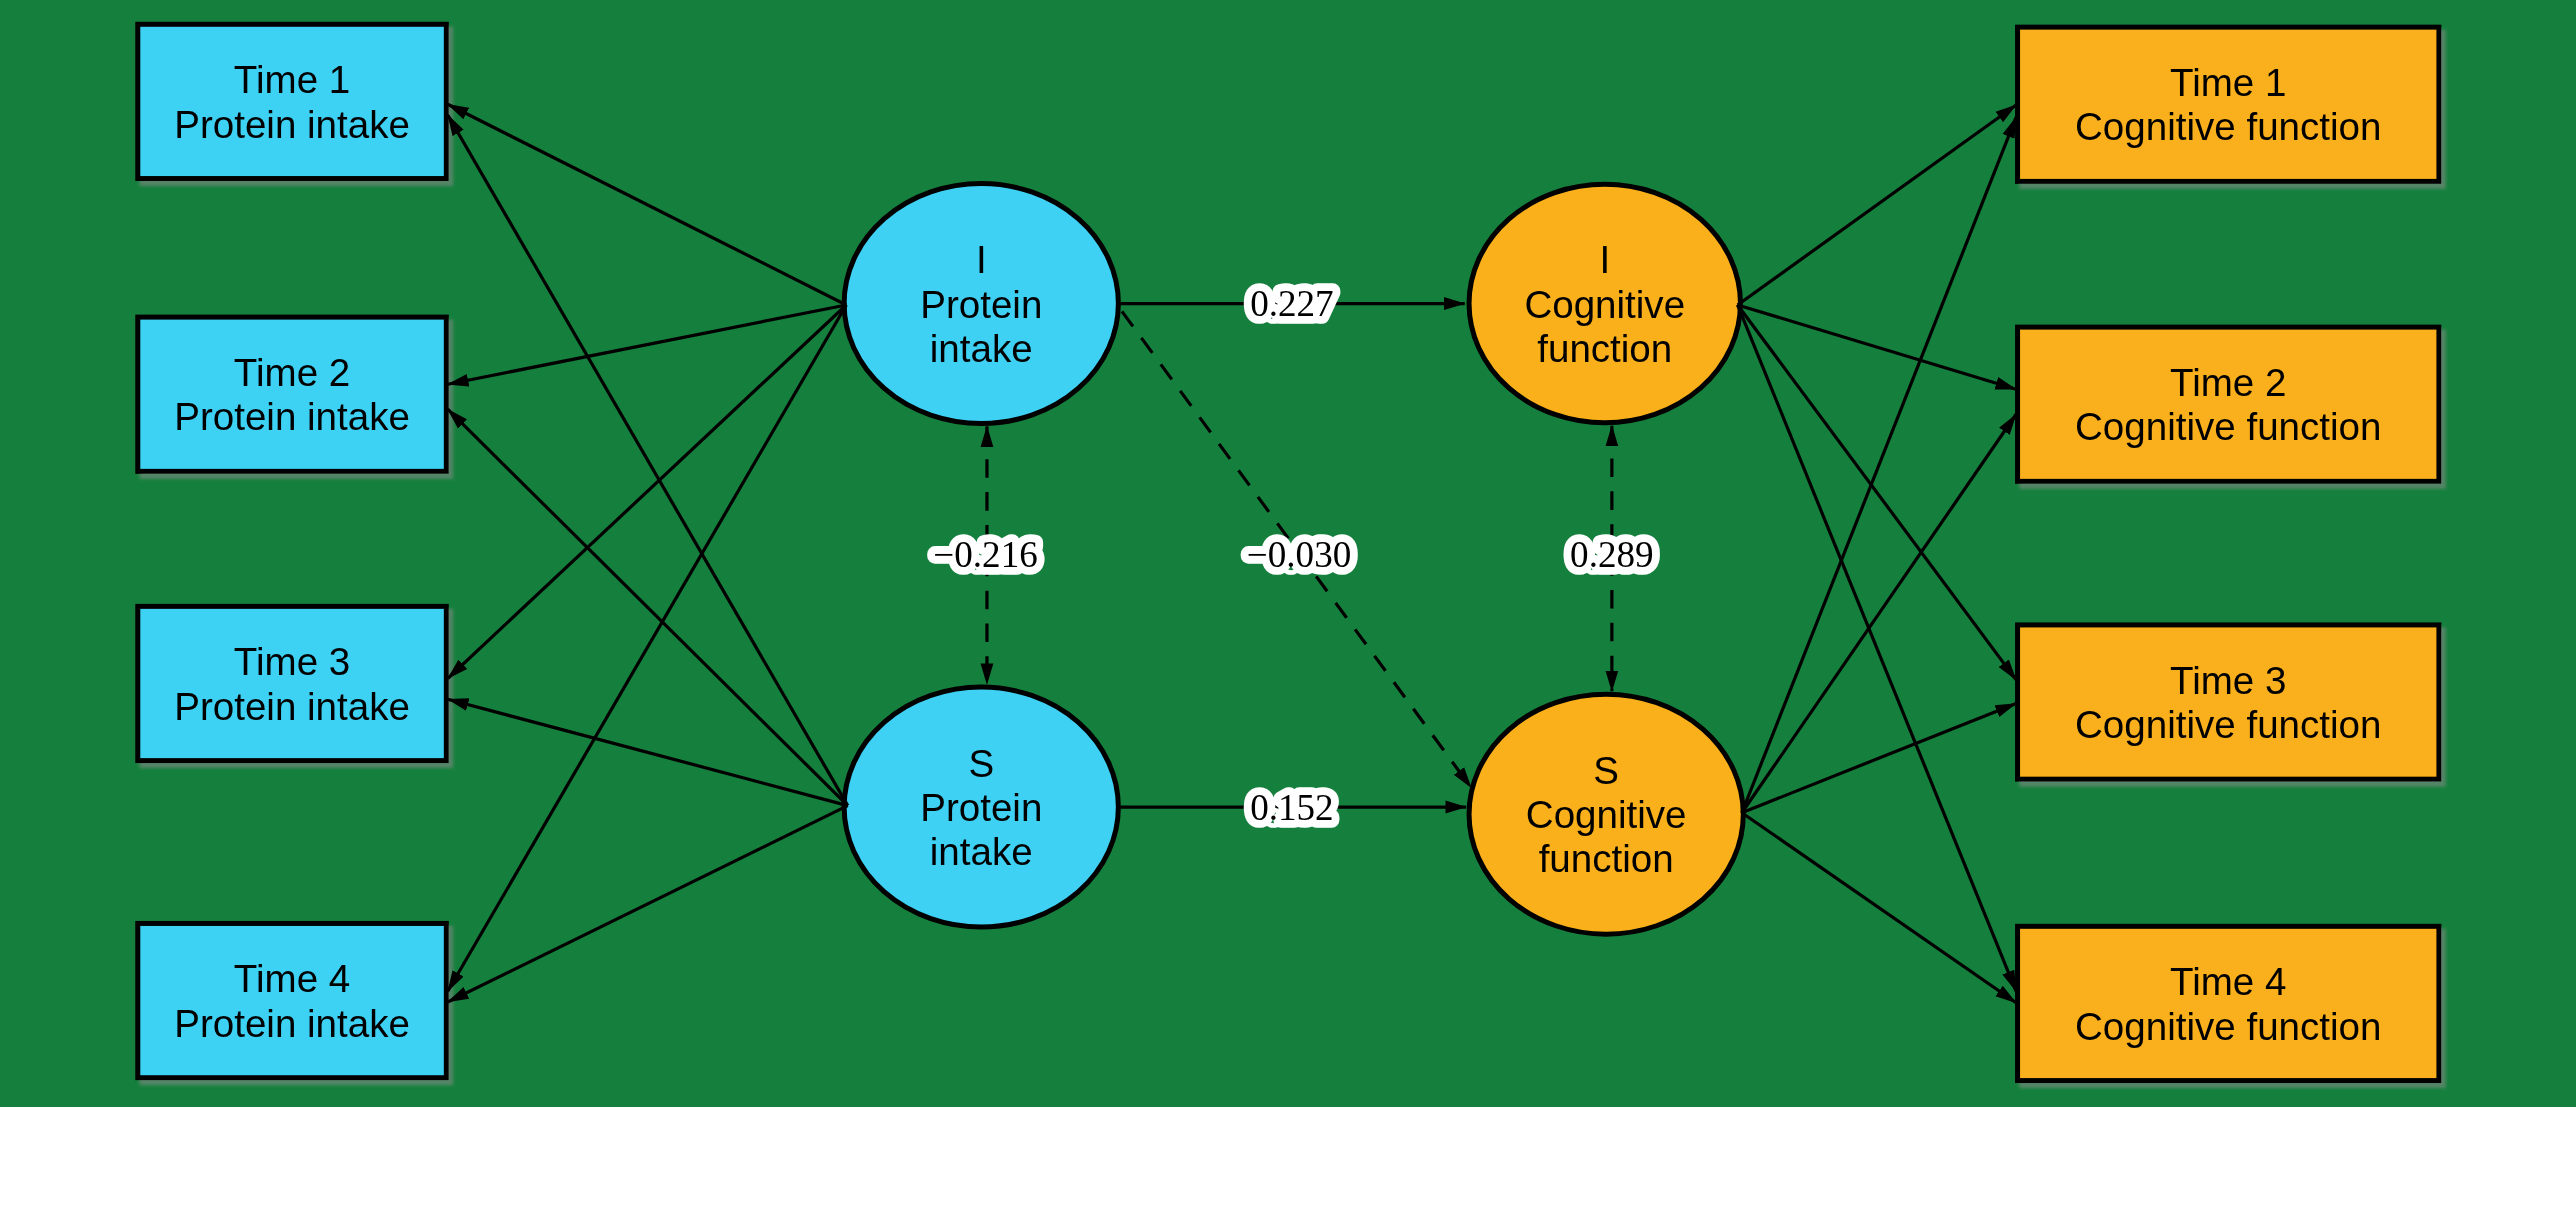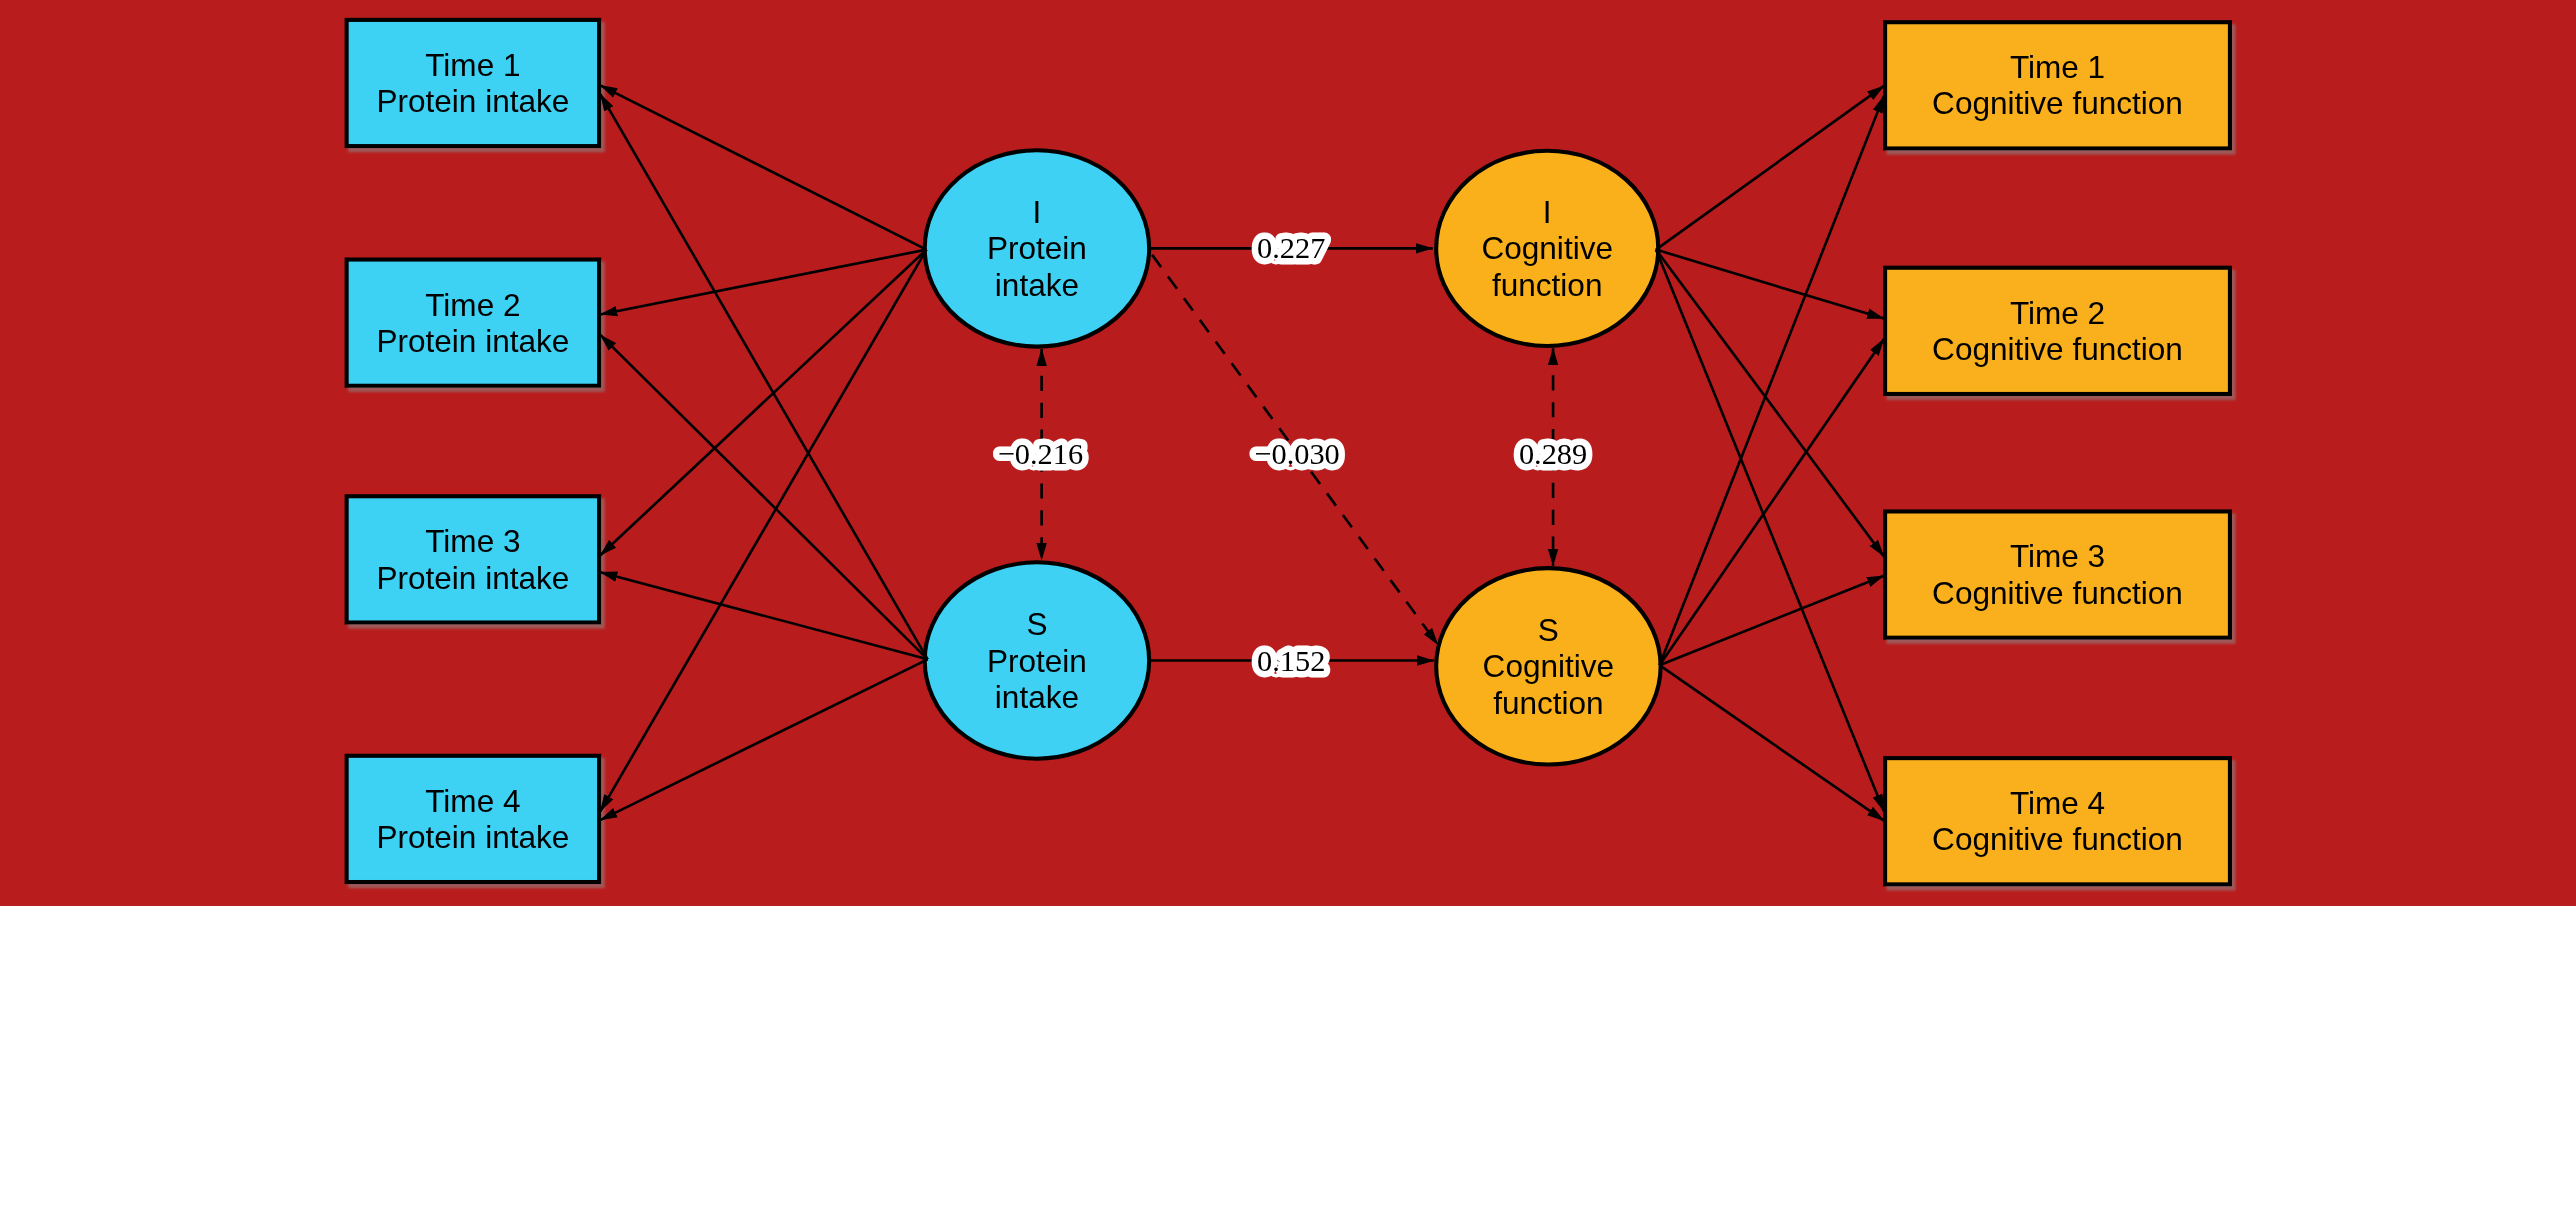--- a/index.html
+++ b/index.html
@@ -1,20 +1,20 @@
 <!DOCTYPE html>
 <html style="font-size:12.6px"><head>
 <meta charset="utf-8">
 <style>
   html, body { margin: 0; padding: 0; background: #ffffff; }
   .stage {
     position: relative;
     width: 2576px;
-    height: 906px;
-    background: #b91c1c;
+    height: 1107px;
+    background: #15803d;
     overflow: hidden;
   }
   svg { display: block; width: 100%; height: 100%; }
   .node-label {
     font-family: "Liberation Sans", "DejaVu Sans", sans-serif;
     font-size: 54px;
     fill: #000;
     text-anchor: middle;
   }
   .coef-label {

